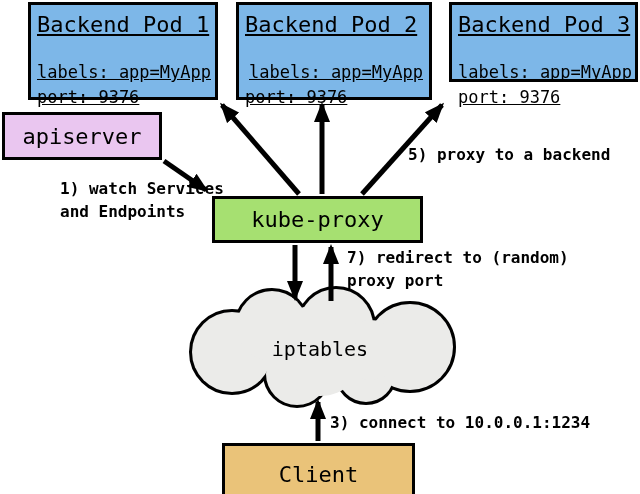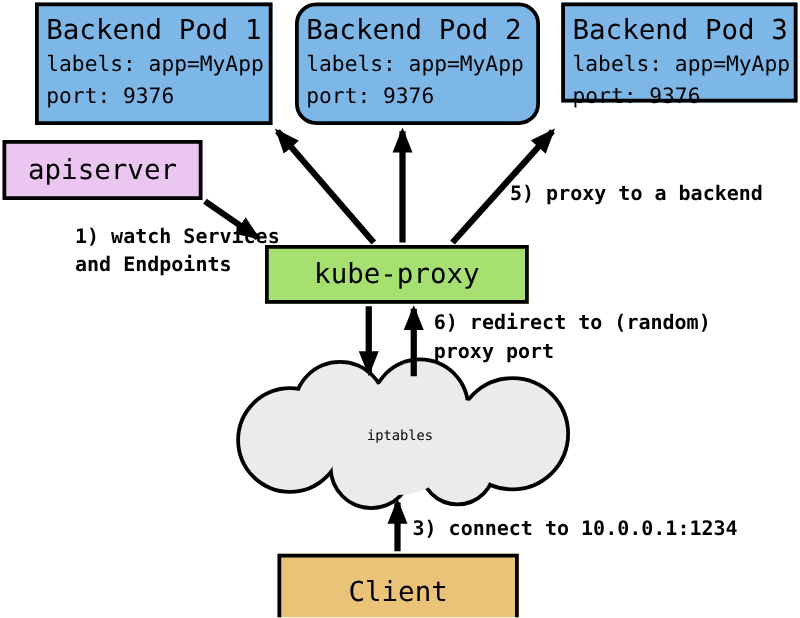--- a/index.html
+++ b/index.html
@@ -2,36 +2,36 @@
 <html style="--pod-fill: #7db7e8; --apiserver-fill: #eac6f0; --kube-proxy-fill: #a6e071; --client-fill: #eac379; --cloud-fill: #ebebe9; --ink: #000000;"><head>
 <meta charset="utf-8">
 <style>
   html,body{margin:0;padding:0;background:#fff;}
   .stage{
     position:relative;width:640px;height:494px;background:#fff;overflow:hidden;
     font-family:"DejaVu Sans Mono","Liberation Mono",monospace;color:var(--ink,#000);
   }
   .stage svg{position:absolute;left:0;top:0;}
   .box{position:absolute;box-sizing:border-box;border:3px solid var(--ink,#000);}
-  .pod{background:var(--pod-fill,#7db7e8);padding:5px 6px 14px 6px;}
+  .pod{background:var(--pod-fill,#7db7e8);padding:5px 6px 14px 6px;text-decoration:underline;}
   .pod-title{font-size:22px;line-height:30px;white-space:nowrap;}
   .pod-line{font-size:17px;line-height:25px;white-space:nowrap;}
-  .pod-line.first{margin-top:0;}
+  .pod-line.first{margin-top:20px;text-align:right;}
   .titlebox{display:flex;align-items:center;justify-content:center;}
   .titlebox .t{font-size:22px;white-space:nowrap;}
   .apiserver{background:var(--apiserver-fill,#eac6f0);}
   .kubeproxy{background:var(--kube-proxy-fill,#a6e071);}
   .client{background:var(--client-fill,#eac379);}
   .note{
     position:absolute;font-size:16px;font-weight:bold;line-height:23px;
     white-space:pre-line;color:var(--ink,#000);
   }
   .cloud-label{
     position:absolute;left:260px;top:339px;width:120px;text-align:center;
-    font-size:11px;line-height:20px;
+    font-size:20px;line-height:20px;
   }
   .edge{stroke:var(--ink,#000);stroke-width:5;fill:none;}
   .ah{fill:var(--ink,#000);}
   .cloud-stroke{fill:var(--cloud-fill,#ebebe9);stroke:var(--ink,#000);stroke-width:6;}
   .cloud-fill{fill:var(--cloud-fill,#ebebe9);stroke:none;}
 </style>
 </head>
 <body>
 
 <div class="stage">
@@ -68,21 +68,21 @@
     <line class="edge" x1="331" y1="301" x2="331" y2="247" marker-end="url(#ah)"></line>
     <line class="edge" x1="318" y1="441" x2="318" y2="402" marker-end="url(#ah)"></line>
   </svg>
 
   <div class="box pod" style="left:28px;top:2px;width:190px;height:98px;">
     <div class="pod-title">Backend Pod 1</div>
     <div class="pod-line first">labels: app=MyApp</div>
     <div class="pod-line">port: 9376</div>
   </div>
 
-  <div class="box pod" style="left:236px;top:2px;width:196px;height:98px;border-radius:17px;">
+  <div class="box pod" style="left:236px;top:2px;width:196px;height:98px;">
     <div class="pod-title">Backend Pod 2</div>
     <div class="pod-line first">labels: app=MyApp</div>
     <div class="pod-line">port: 9376</div>
   </div>
 
   <div class="box pod" style="left:449px;top:2px;width:189px;height:80px;">
     <div class="pod-title">Backend Pod 3</div>
     <div class="pod-line first">labels: app=MyApp</div>
     <div class="pod-line">port: 9376</div>
   </div>
@@ -97,17 +97,17 @@
 
   <div class="cloud-label">iptables</div>
 
   <div class="box titlebox client" style="left:222px;top:443px;width:193px;height:62px;">
     <span class="t">Client</span>
   </div>
 
   <div class="note" style="left:16px;top:177px;margin-left:44px;">1) watch Services
 and Endpoints</div>
   <div class="note" style="left:330px;top:411px;">3) connect to 10.0.0.1:1234</div>
-  <div class="note" style="left:347px;top:246px;">6) redirect to (random)
+  <div class="note" style="left:347px;top:246px;">7) redirect to (random)
 proxy port</div>
   <div class="note" style="left:408px;top:143px;">5) proxy to a backend</div>
 
 </div>
 
 </body></html>

